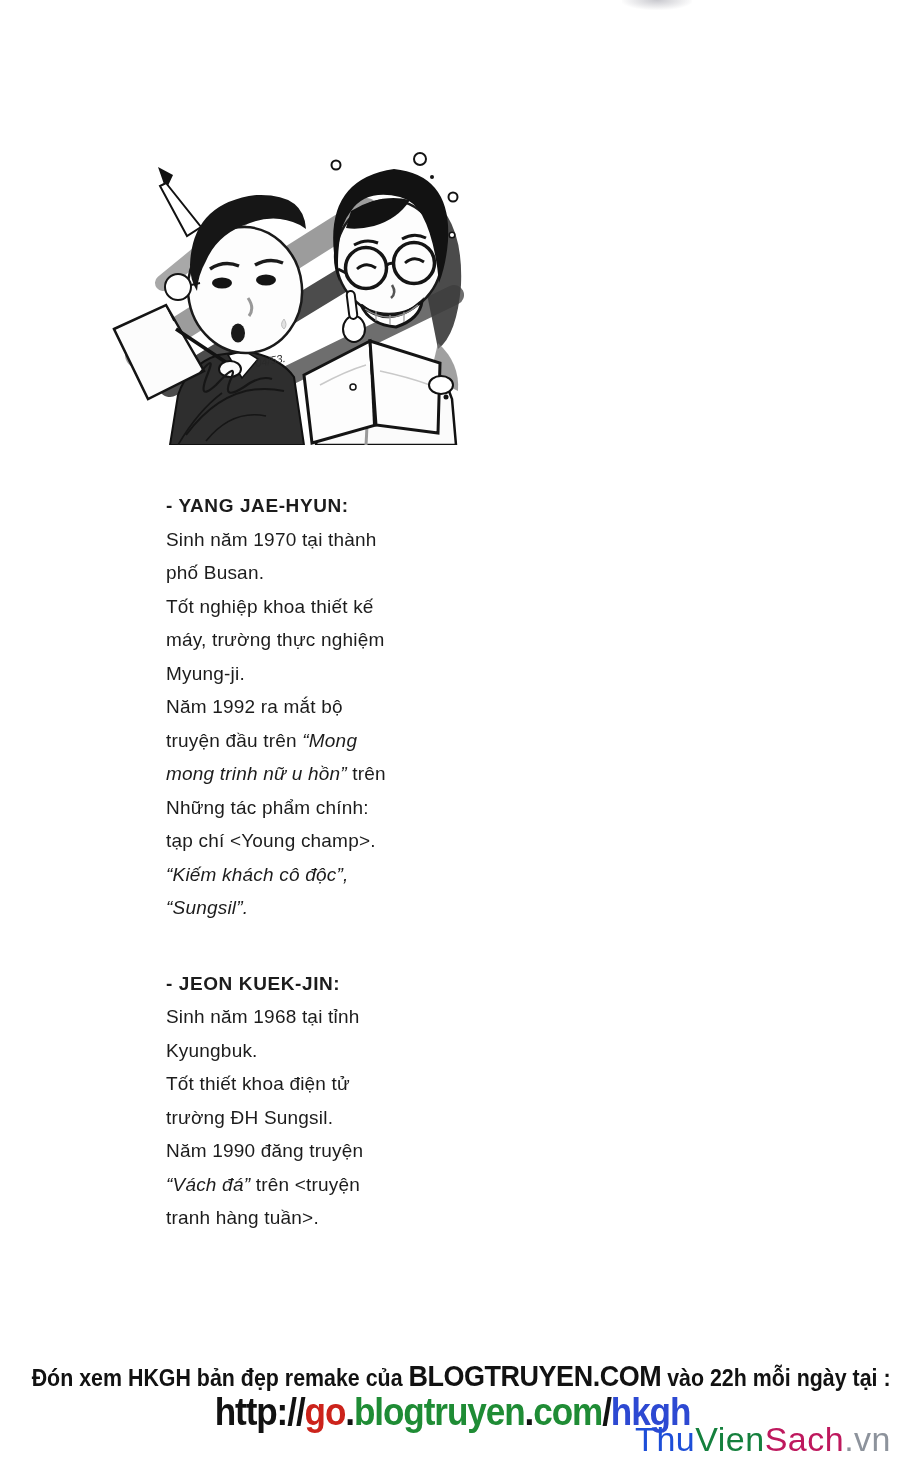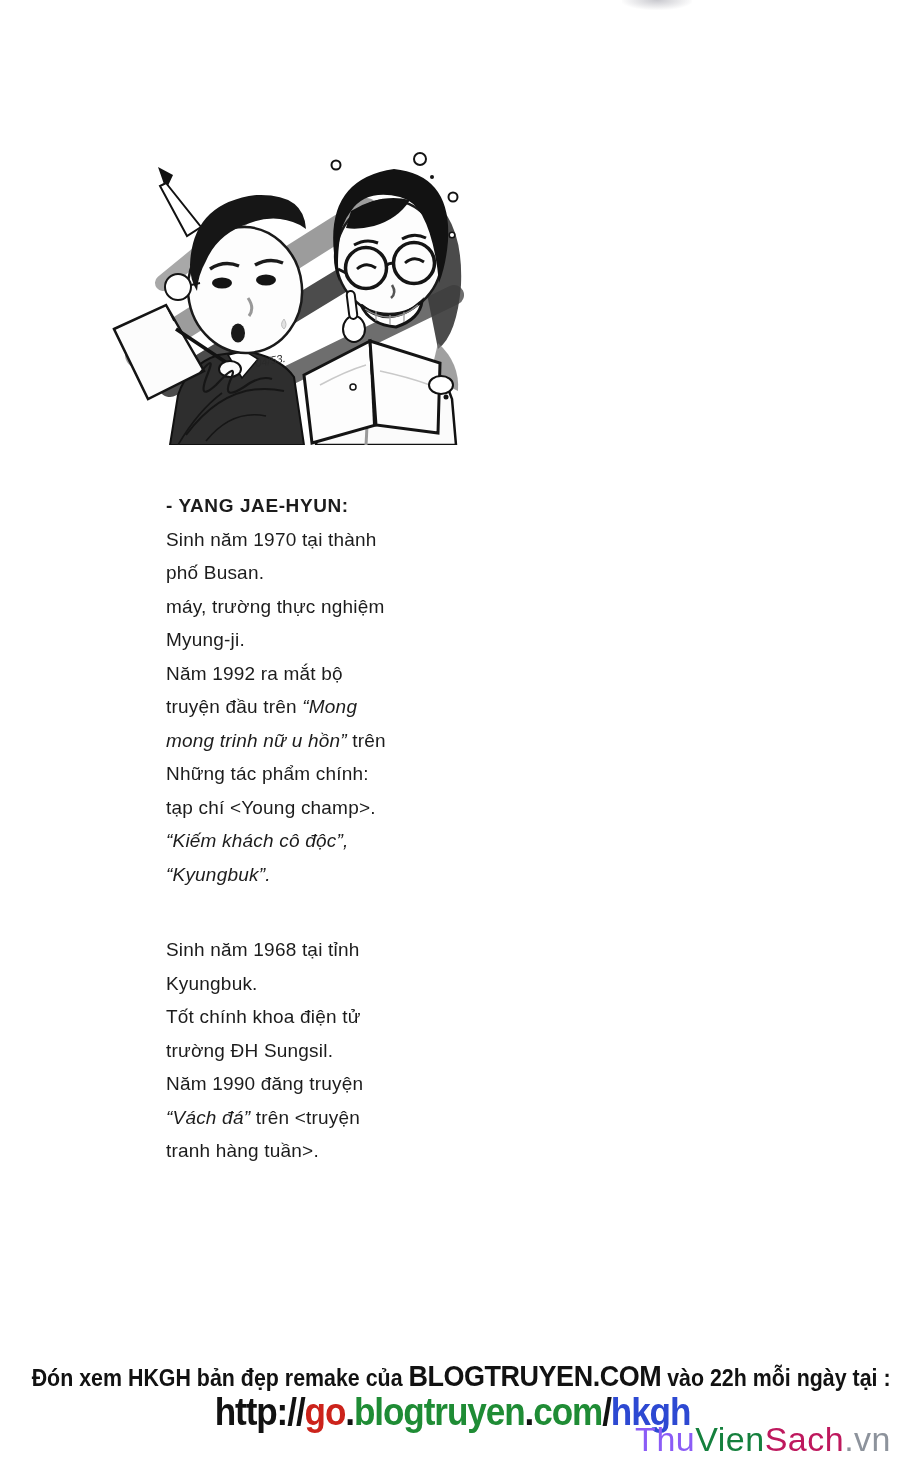--- a/index.html
+++ b/index.html
@@ -171,38 +171,40 @@
       <path d="M70 312 q 20 -34 44 -52" stroke="#161616" stroke-width="1.6" fill="none"></path>
       <text x="148" y="234" font-size="11" font-style="italic" fill="#2a2a2a" transform="rotate(-10 148 234)">04/53.</text>
     </g>
   </svg>
 
   <div class="bio-block">
     <div class="bio-section">
         <div class="bio-header">- YANG JAE-HYUN:</div>
         <div class="bio-line"><span>Sinh năm 1970 tại thành</span></div>
         <div class="bio-line"><span>phố Busan.</span></div>
+        <div class="bio-line"><span>Tốt nghiệp khoa thiết kế</span></div>
         <div class="bio-line"><span>máy, trường thực nghiệm</span></div>
         <div class="bio-line"><span>Myung-ji.</span></div>
         <div class="bio-line"><span>Năm 1992 ra mắt bộ</span></div>
         <div class="bio-line"><span>truyện đầu trên </span><span class="it">“Mong</span></div>
         <div class="bio-line"><span class="it">mong trinh nữ u hồn”</span><span> trên</span></div>
         <div class="bio-line"><span>Những tác phẩm chính:</span></div>
         <div class="bio-line"><span>tạp chí &lt;Young champ&gt;.</span></div>
         <div class="bio-line"><span class="it">“Kiếm khách cô độc”,</span></div>
-        <div class="bio-line"><span class="it">“Kyungbuk”.</span></div>
+        <div class="bio-line"><span class="it">“Sungsil”.</span></div>
       </div>
     <div class="bio-section">
+        <div class="bio-header">- JEON KUEK-JIN:</div>
         <div class="bio-line"><span>Sinh năm 1968 tại tỉnh</span></div>
         <div class="bio-line"><span>Kyungbuk.</span></div>
-        <div class="bio-line"><span>Tốt chính khoa điện tử</span></div>
+        <div class="bio-line"><span>Tốt thiết khoa điện tử</span></div>
         <div class="bio-line"><span>trường ĐH Sungsil.</span></div>
         <div class="bio-line"><span>Năm 1990 đăng truyện</span></div>
         <div class="bio-line"><span class="it">“Vách đá”</span><span> trên &lt;truyện</span></div>
         <div class="bio-line"><span>tranh hàng tuần&gt;.</span></div>
       </div>
   </div>
 
   <div class="footer-promo"><span>Đón xem HKGH bản đẹp remake của </span><span class="lg">BLOGTRUYEN.COM</span><span> vào 22h mỗi ngày tại :</span></div>
   <div class="footer-url"><span style="color: rgb(18, 18, 18);">http://</span><span style="color: rgb(204, 35, 27);">go</span><span style="color: rgb(18, 18, 18);">.</span><span style="color: rgb(31, 140, 53);">blogtruyen</span><span style="color: rgb(18, 18, 18);">.</span><span style="color: rgb(31, 140, 53);">com</span><span style="color: rgb(18, 18, 18);">/</span><span style="color: rgb(45, 73, 210);">hkgh</span></div>
-  <div class="watermark"><span style="color: #8b5cf6;">Thu</span><span style="color: #15803d;">Vien</span><span style="color: #be185d;">Sach</span><span style="color: rgb(141, 147, 156); text-align: right;">.vn</span></div>
+  <div class="watermark"><span style="color: #1d4ed8;">Thu</span><span style="color: #15803d;">Vien</span><span style="color: #be185d;">Sach</span><span style="color: rgb(141, 147, 156); text-align: right;">.vn</span></div>
 
 </div>
 
 </body></html>

